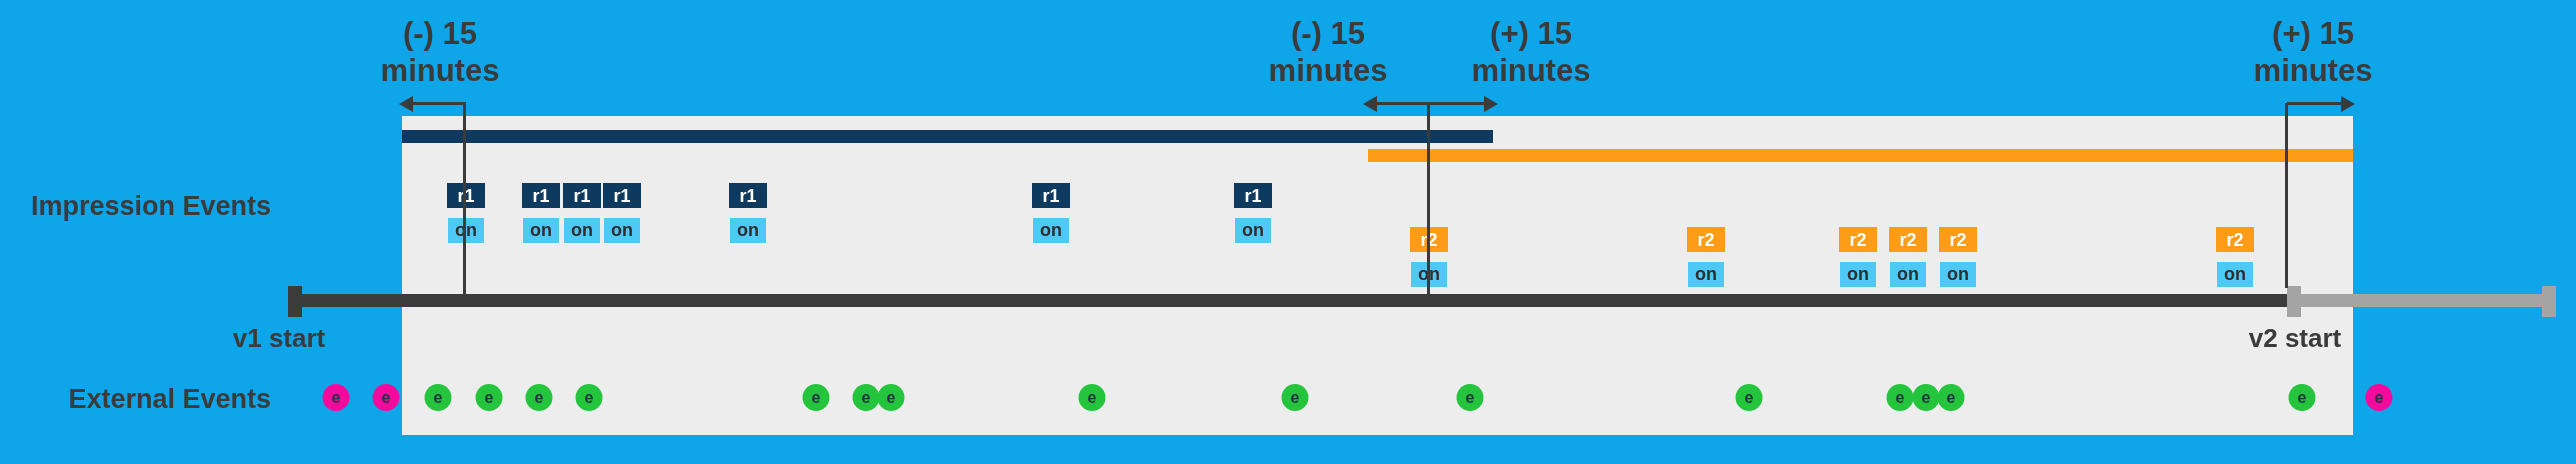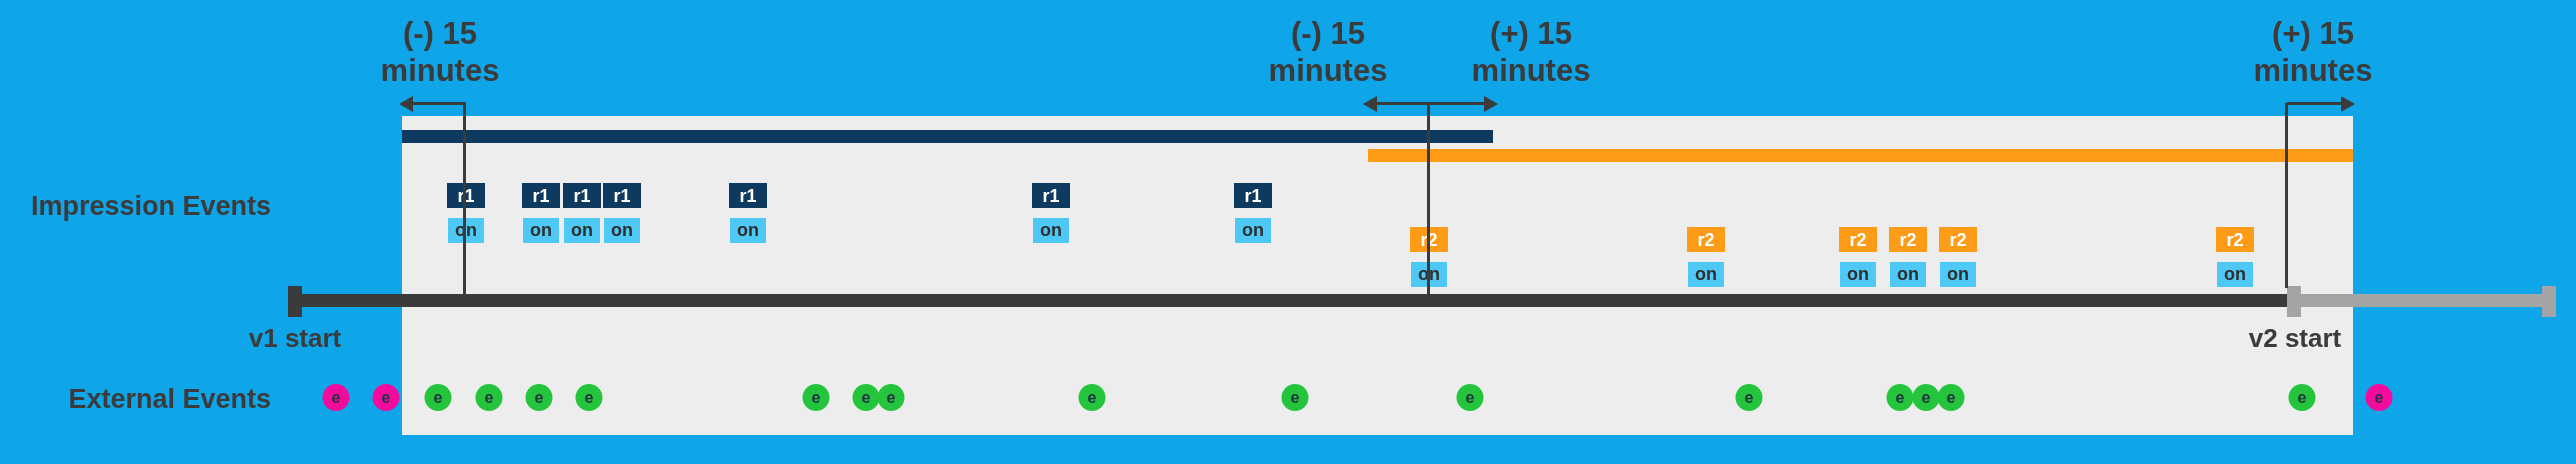--- a/index.html
+++ b/index.html
@@ -48,21 +48,21 @@
   .ann.t1{left:440px;}
   .ann.t2{left:1328px;}
   .ann.t3{left:1531px;}
   .ann.t4{left:2313px;}
   
   .rowlabel{position:absolute;right:2305px;font-size:27px;font-weight:600;color:var(--dark);white-space:nowrap;}
   .rowlabel.imp{top:191px;}
   .rowlabel.ext{top:384px;}
   
   .vlabel{position:absolute;top:323px;transform:translateX(-50%);font-size:26px;font-weight:600;color:var(--dark);white-space:nowrap;}
-  .vlabel.v1{left:295px;}
+  .vlabel.v1{left:279px;}
   .vlabel.v2{left:2295px;}
   
   .evcol{position:absolute;top:183px;transform:translateX(-50%);display:flex;flex-direction:column;align-items:center;gap:9.4px;}
   .rbadge{width:38px;height:25.4px;display:flex;align-items:center;justify-content:center;
           color:#ffffff;font-size:18px;font-weight:600;line-height:1;}
   .evcol.r1 .rbadge{background:var(--navy);}
   .evcol.r2 .rbadge{background:var(--orange);margin-top:44px;}
   .onbadge{width:36px;height:25.4px;display:flex;align-items:center;justify-content:center;
            background:var(--lightblue);color:#2f2f2f;font-size:18px;font-weight:600;line-height:1;}
   

